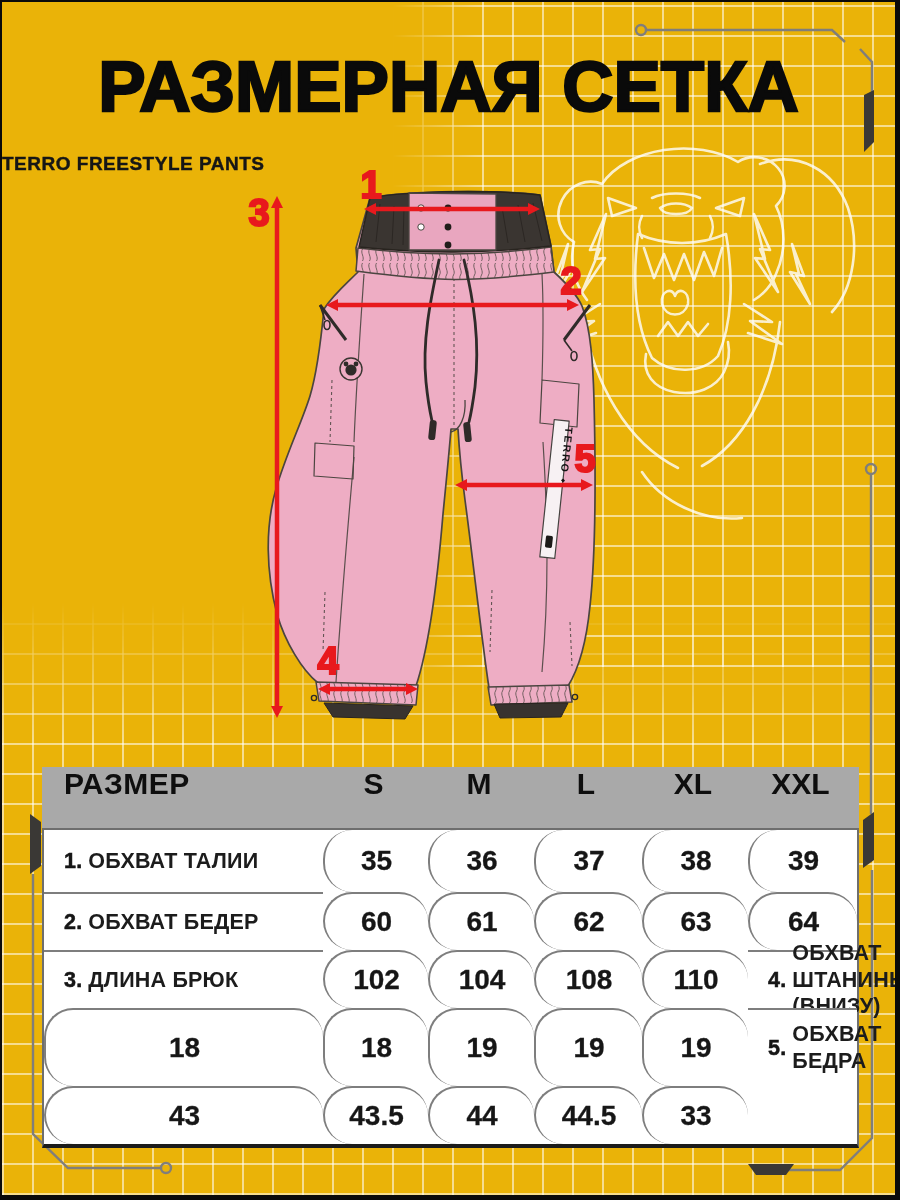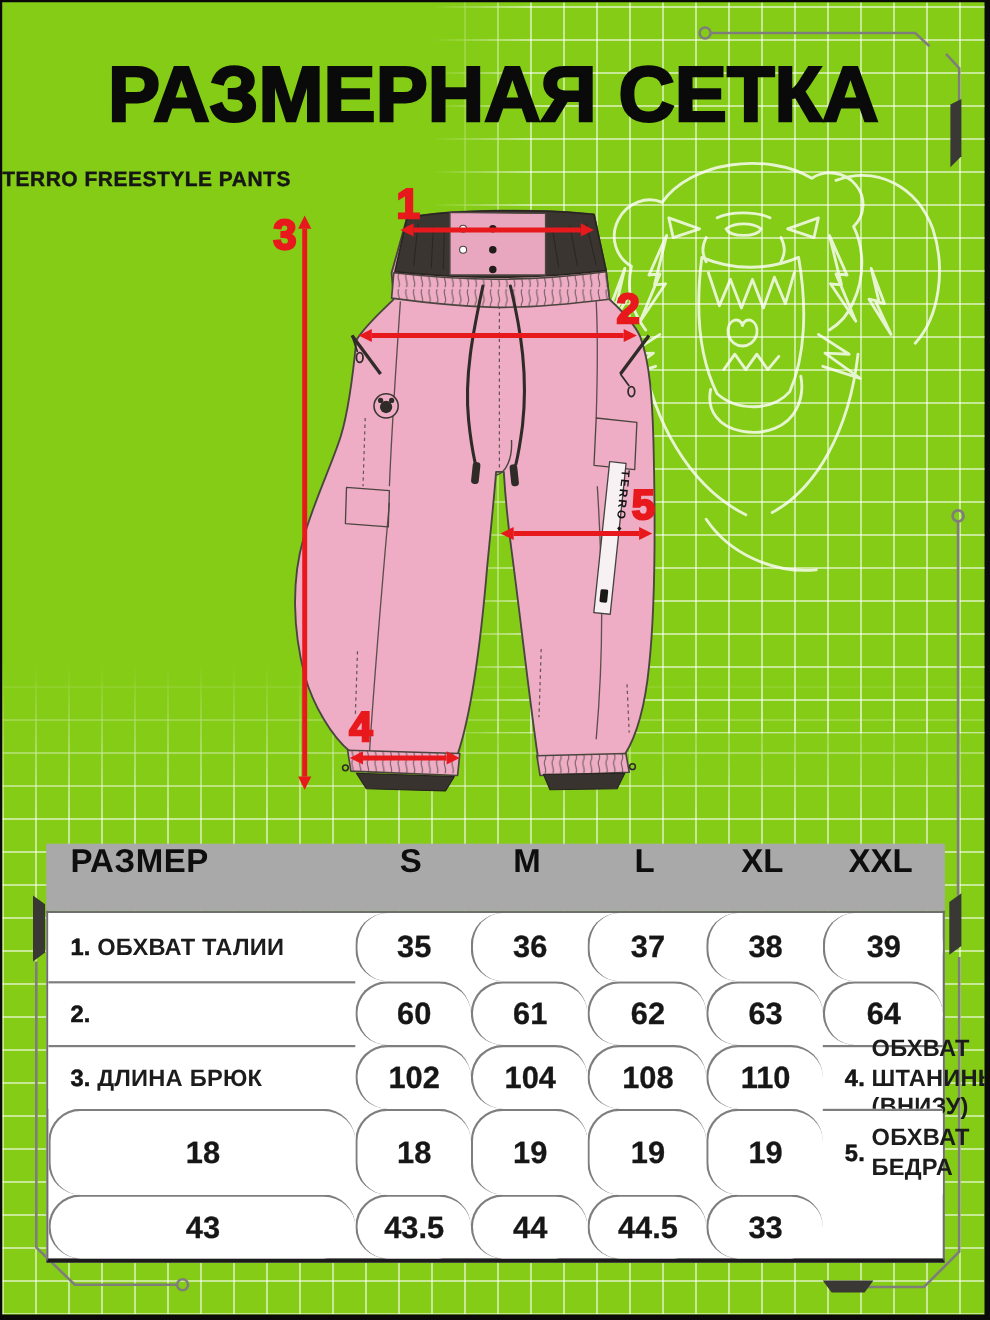--- a/index.html
+++ b/index.html
@@ -1,18 +1,18 @@
 <!DOCTYPE html>
 <html><head>
 <meta charset="utf-8">
 <style>
   html,body{margin:0;padding:0;background:#9a9a9a;}
   .page{
     position:relative;width:900px;height:1200px;box-sizing:border-box;
-    background:#84cc16;overflow:hidden;
+    background:#eab308;overflow:hidden;
     border-style:solid;border-color:#0a0a0a;border-width:2px 5px 5px 2px;
     font-family:"Liberation Sans",sans-serif;
   }
   .grid-layer{
     position:absolute;pointer-events:none;
     background-image:
       repeating-linear-gradient(0deg, rgba(255,255,255,.55) 0 1.6px, transparent 1.6px 30px),
       repeating-linear-gradient(90deg, rgba(255,255,255,.55) 0 1.6px, transparent 1.6px 30px);
   }
   .grid-a{left:390px;top:0;width:505px;height:665px;
@@ -257,20 +257,21 @@
         <span class="txt">ОБХВАТ ТАЛИИ</span>
       </div>
     <div class="cell val r0">35</div>
     <div class="cell val r0">36</div>
     <div class="cell val r0">37</div>
     <div class="cell val r0">38</div>
     <div class="cell val r0">39</div>
 
     <div class="cell lab c0">
         <span class="num">2.</span>
+        <span class="txt">ОБХВАТ БЕДЕР</span>
       </div>
     <div class="cell val">60</div>
     <div class="cell val">61</div>
     <div class="cell val">62</div>
     <div class="cell val">63</div>
     <div class="cell val">64</div>
 
     <div class="cell lab c0">
         <span class="num">3.</span>
         <span class="txt">ДЛИНА БРЮК</span>

